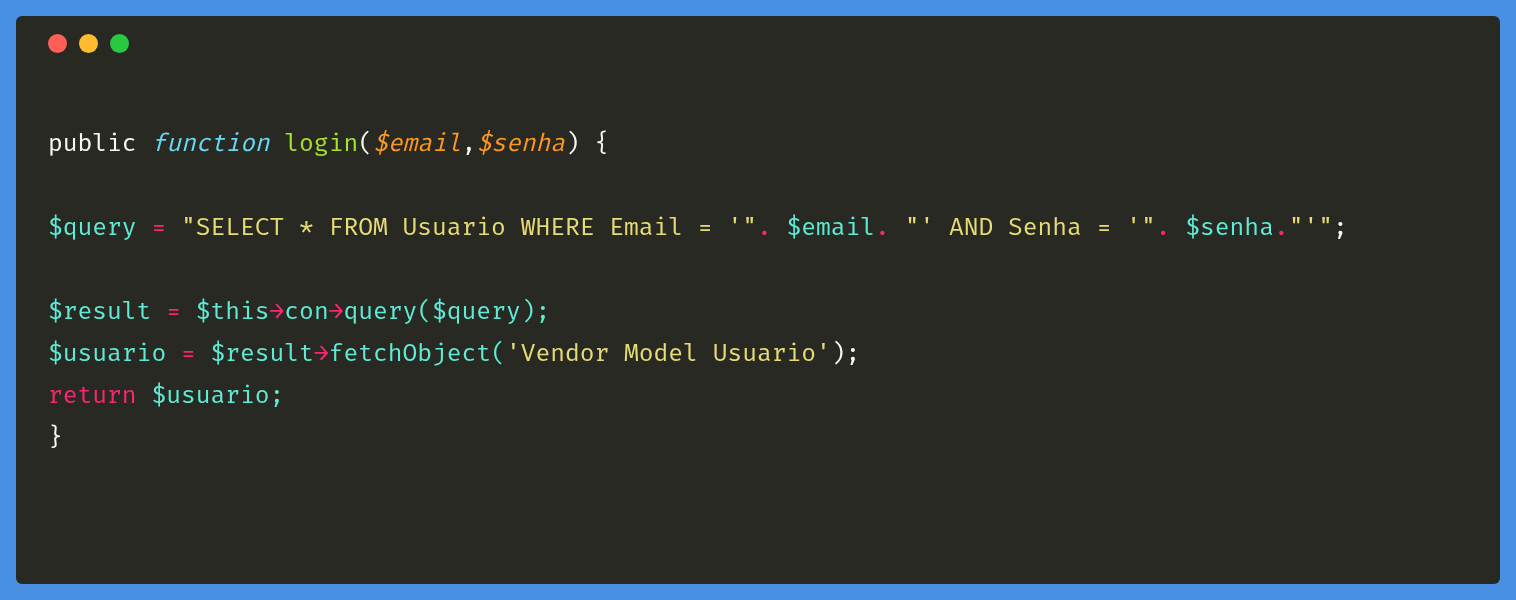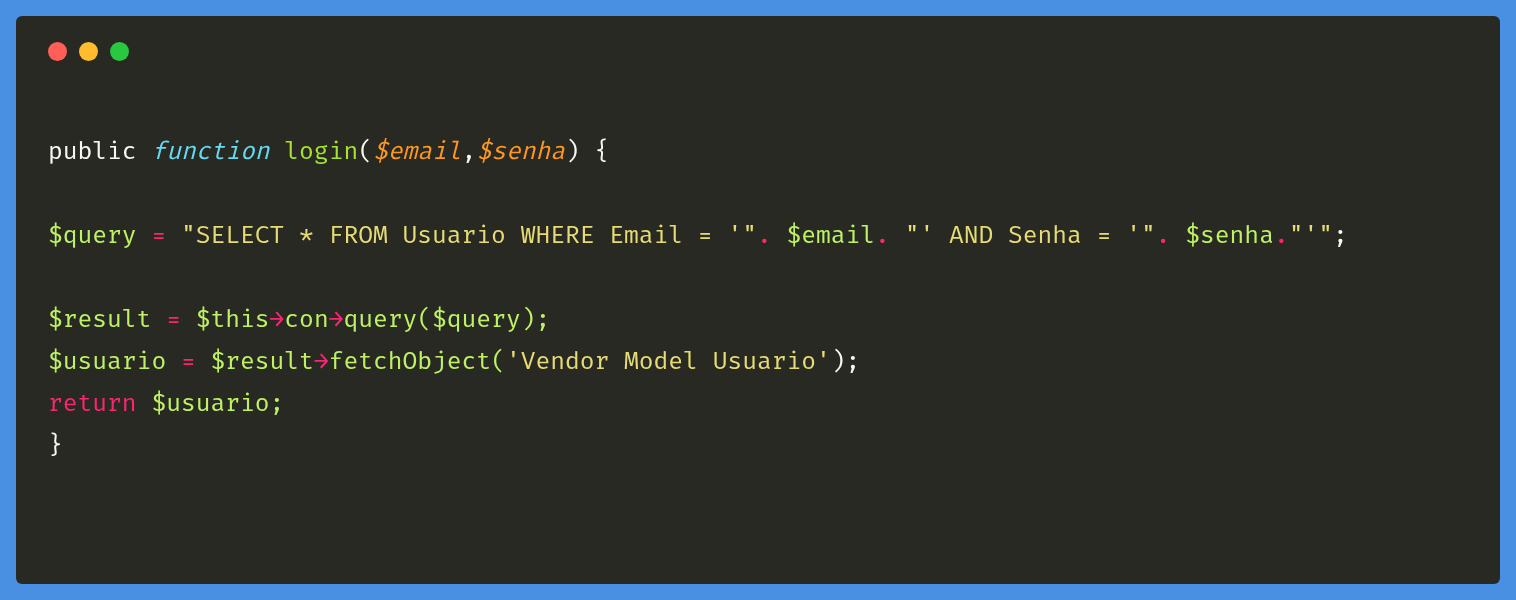--- a/index.html
+++ b/index.html
@@ -12,21 +12,21 @@
       height: 600px;
       background: #4A90E2;
       padding: 16px;
       font-family: 'Fira Code', 'Consolas', 'Monaco', monospace;
     }
     .window {
       width: 100%;
       height: 100%;
       background: #282923;
       border-radius: 6px;
-      padding: 16px 32px;
+      padding: 8px 32px;
       overflow: hidden;
     }
     .traffic-lights {
       display: flex;
       gap: 12px;
       margin-bottom: 70px;
       margin-top: 10px;
     }
     .traffic-light {
       width: 19px;
@@ -41,21 +41,21 @@
       line-height: 1.75;
       white-space: pre;
       color: #f8f8f2;
       font-feature-settings: "liga" 1, "calt" 1;
     }
     .tok-default { color: #f8f8f2; }
     .tok-keyword { color: #f92672; }
     .tok-type { color: #66d9ef; font-style: italic; }
     .tok-funcname { color: #a6e22e; }
     .tok-param { color: #fd971f; font-style: italic; }
-    .tok-var { color: #bef264; }
+    .tok-var { color: #5eead4; }
     .tok-string { color: #e6db74; }
     .tok-punc { color: #f8f8f2; }
     .code-line {
       display: block;
     }
   </style>
 </head>
 <body>
 
 <div class="window">

